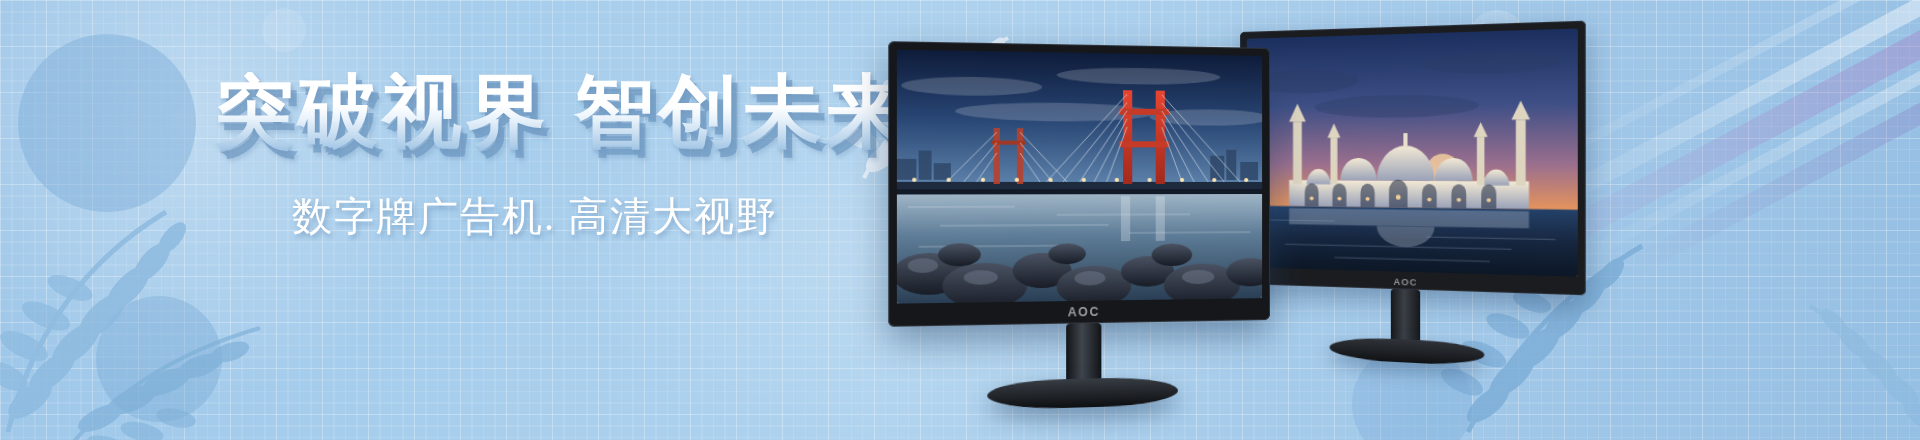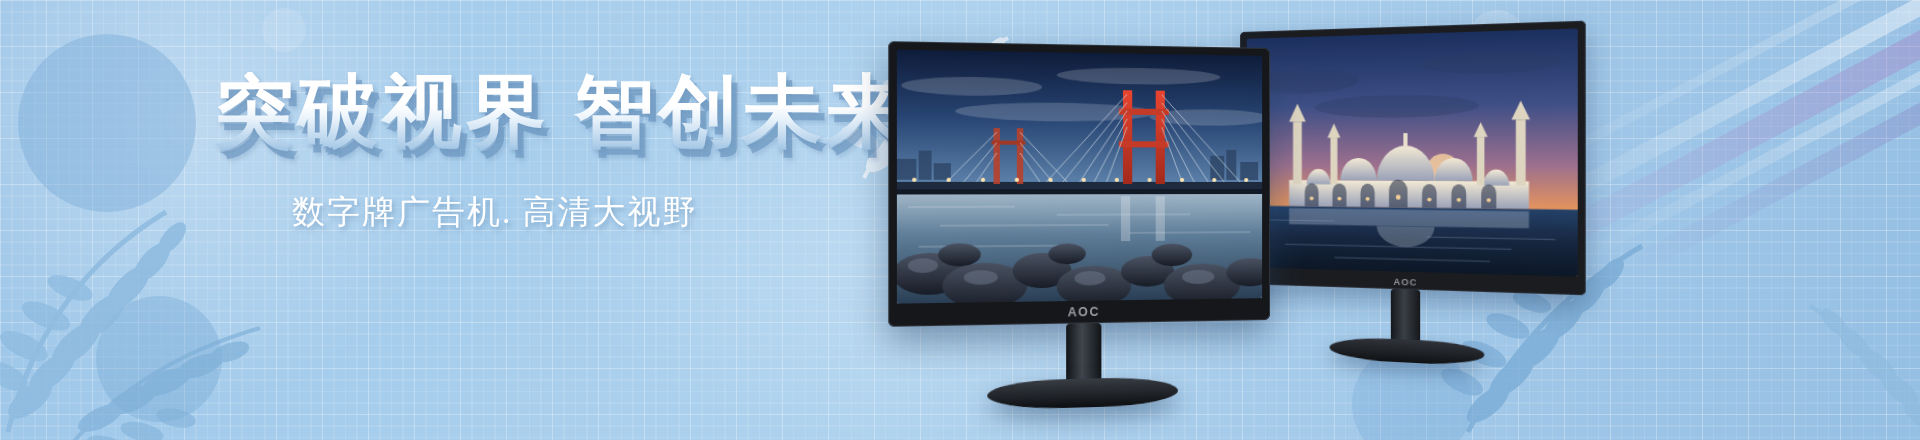--- a/index.html
+++ b/index.html
@@ -56,21 +56,21 @@
   .copy{position:absolute;left:0;top:0;width:900px;height:440px;text-align:center;}
 
   .headline{position:absolute;left:214px;top:72px;
     font-family:"Liberation Serif",serif;font-weight:700;font-size:80px;line-height:1;
     letter-spacing:4px;white-space:nowrap;
     background:linear-gradient(180deg,#ffffff 0%,#ffffff 42%,#eaf3fb 58%,#b9d4ec 86%,#9dc2e3 100%);
     -webkit-background-clip:text;background-clip:text;color:transparent;
     filter:drop-shadow(6px 8px 0 rgba(96,140,184,.55)) drop-shadow(2px 3px 2px rgba(70,110,155,.35));}
 
   .subtitle{position:absolute;left:292px;top:192px;
-    font-family:"Liberation Serif",serif;font-weight:400;font-size:33px;line-height:1.25;
+    font-family:"Liberation Serif",serif;font-weight:400;font-size:40px;line-height:1.25;
     letter-spacing:2px;white-space:nowrap;color:#ffffff;
     text-shadow:2px 3px 5px rgba(70,112,158,.45);}
 
   .tagline{position:absolute;left:246px;top:258px;
     font-family:"Liberation Sans",sans-serif;font-weight:400;font-size:22px;line-height:1.3;
     letter-spacing:1.2px;white-space:nowrap;color:#f4fafe;
     text-shadow:1px 2px 4px rgba(70,112,158,.40);}
 
   
   .monitors{position:absolute;left:880px;top:0;width:1040px;height:440px;}

